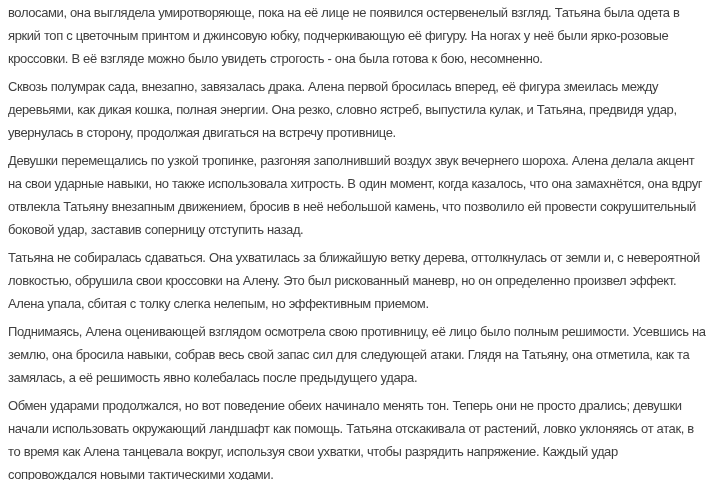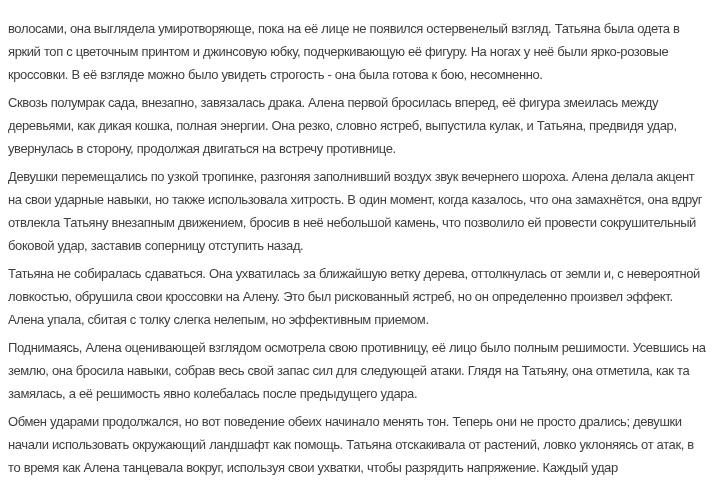--- a/index.html
+++ b/index.html
@@ -10,36 +10,36 @@
     width: 720px;
     height: 480px;
     overflow: hidden;
     background: #ffffff;
     font-family: "Liberation Sans", "DejaVu Sans", sans-serif;
   }
   .page {
     box-sizing: border-box;
     width: 720px;
     height: 480px;
-    padding: 17px 11px 0 8px;
+    padding: 1px 11px 0 8px;
     overflow: hidden;
   }
   .para {
     margin: 0 0 5px 0;
     font-size: 13px;
     line-height: 23px;
     letter-spacing: -0.4px;
     color: #3f3f3f;
     text-align: left;
     word-spacing: 0.2px;
   }
 </style>
 </head>
 <body style="background: rgb(255, 255, 255);">
 
 <div class="page">
   <p class="para" style="color: rgb(63, 63, 63);">волосами, она выглядела умиротворяюще, пока на её лице не появился остервенелый взгляд. Татьяна была одета в яркий топ с цветочным принтом и джинсовую юбку, подчеркивающую её фигуру. На ногах у неё были ярко-розовые кроссовки. В её взгляде можно было увидеть строгость - она была готова к бою, несомненно.</p>
   <p class="para" style="color: rgb(63, 63, 63);">Сквозь полумрак сада, внезапно, завязалась драка. Алена первой бросилась вперед, её фигура змеилась между деревьями, как дикая кошка, полная энергии. Она резко, словно ястреб, выпустила кулак, и Татьяна, предвидя удар, увернулась в сторону, продолжая двигаться на встречу противнице.</p>
   <p class="para" style="color: rgb(63, 63, 63);">Девушки перемещались по узкой тропинке, разгоняя заполнивший воздух звук вечернего шороха. Алена делала акцент на свои ударные навыки, но также использовала хитрость. В один момент, когда казалось, что она замахнётся, она вдруг отвлекла Татьяну внезапным движением, бросив в неё небольшой камень, что позволило ей провести сокрушительный боковой удар, заставив соперницу отступить назад.</p>
-  <p class="para" style="color: rgb(63, 63, 63);">Татьяна не собиралась сдаваться. Она ухватилась за ближайшую ветку дерева, оттолкнулась от земли и, с невероятной ловкостью, обрушила свои кроссовки на Алену. Это был рискованный ястреб, но он определенно произвел эффект. Алена упала, сбитая с толку слегка нелепым, но эффективным приемом.</p>
+  <p class="para" style="color: rgb(63, 63, 63);">Татьяна не собиралась сдаваться. Она ухватилась за ближайшую ветку дерева, оттолкнулась от земли и, с невероятной ловкостью, обрушила свои кроссовки на Алену. Это был рискованный маневр, но он определенно произвел эффект. Алена упала, сбитая с толку слегка нелепым, но эффективным приемом.</p>
   <p class="para" style="color: rgb(63, 63, 63);">Поднимаясь, Алена оценивающей взглядом осмотрела свою противницу, её лицо было полным решимости. Усевшись на землю, она бросила навыки, собрав весь свой запас сил для следующей атаки. Глядя на Татьяну, она отметила, как та замялась, а её решимость явно колебалась после предыдущего удара.</p>
   <p class="para" style="color: rgb(63, 63, 63);">Обмен ударами продолжался, но вот поведение обеих начинало менять тон. Теперь они не просто дрались; девушки начали использовать окружающий ландшафт как помощь. Татьяна отскакивала от растений, ловко уклоняясь от атак, в то время как Алена танцевала вокруг, используя свои ухватки, чтобы разрядить напряжение. Каждый удар сопровождался новыми тактическими ходами.</p>
 </div>
 
 </body></html>

